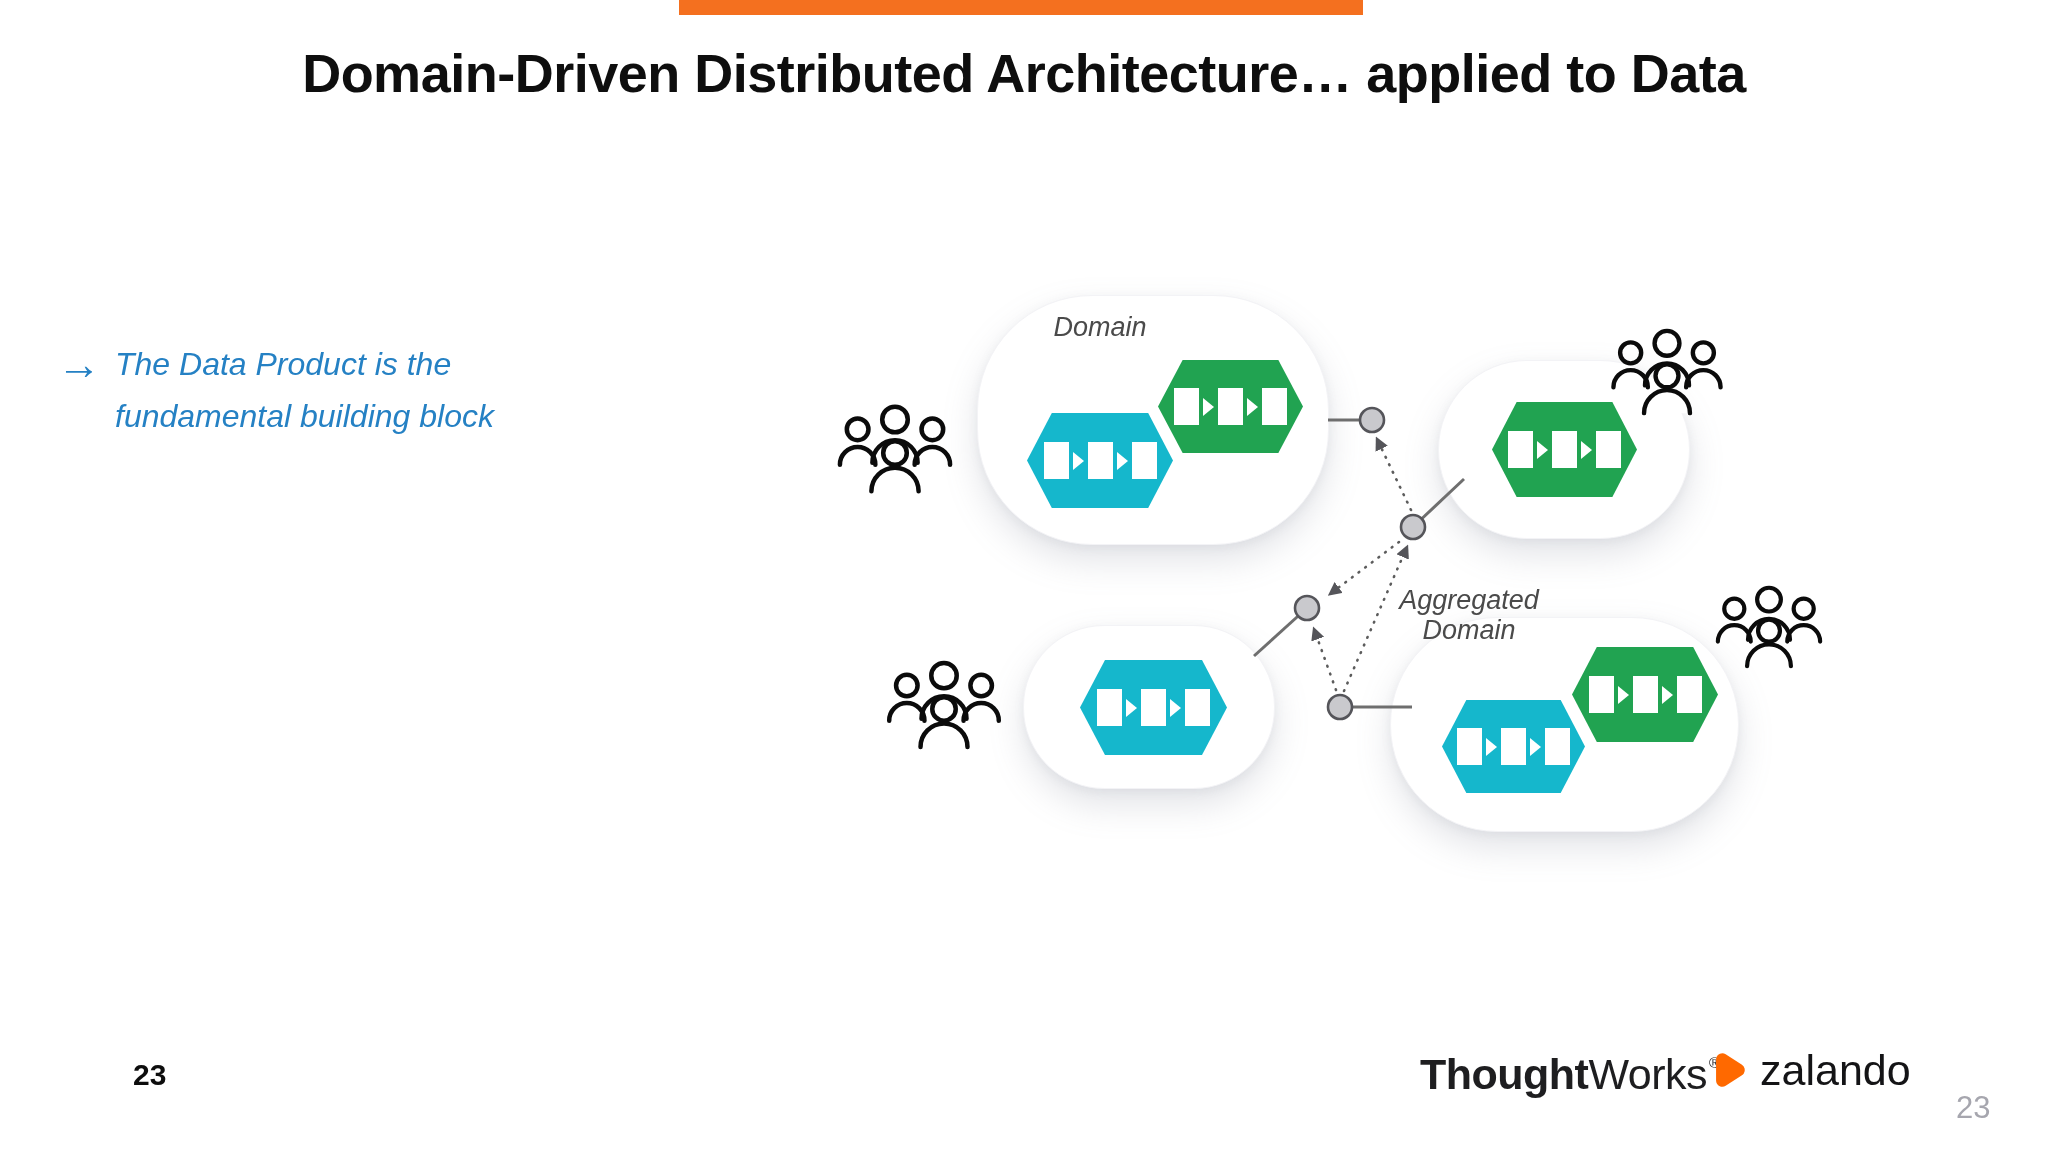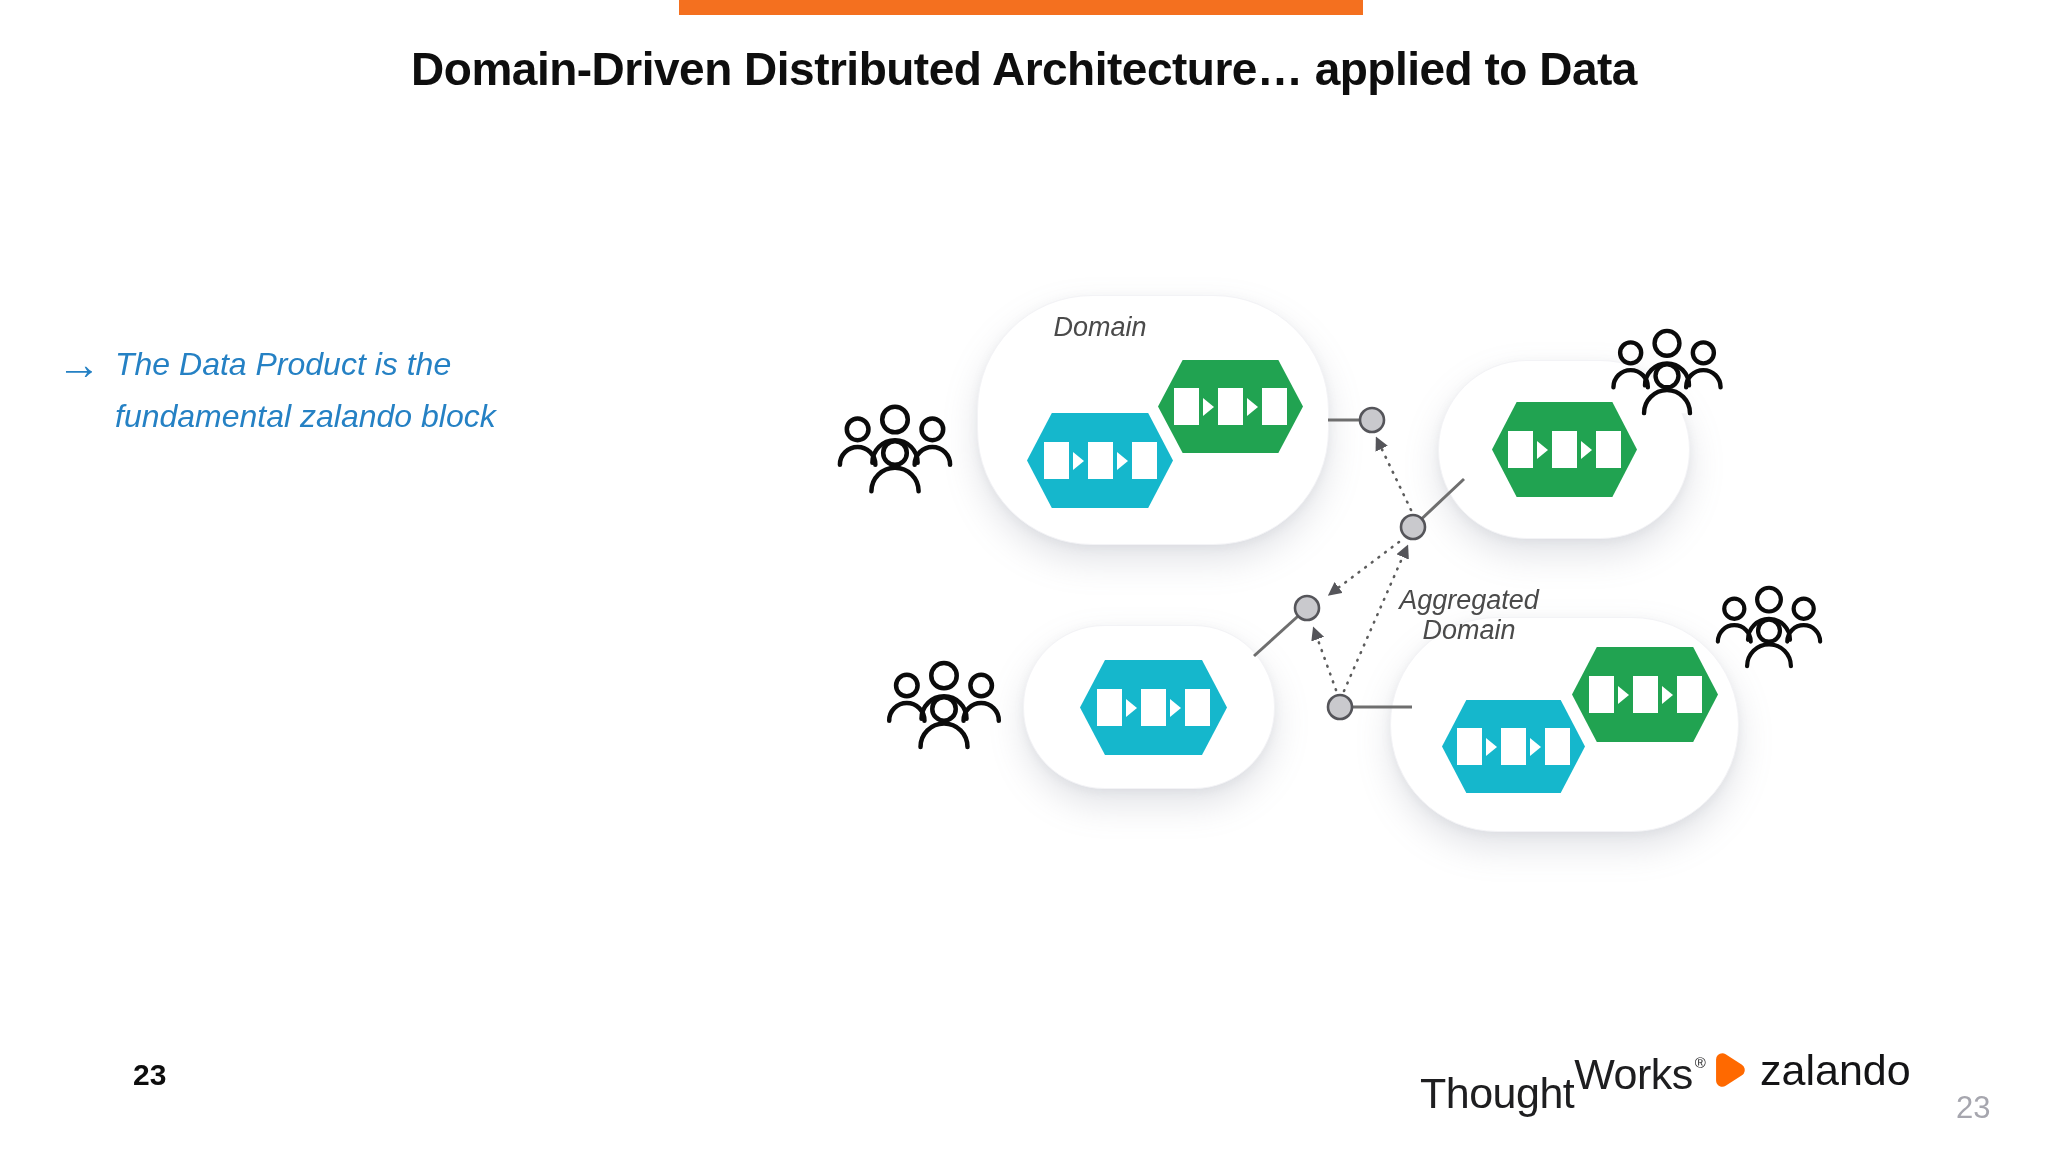--- a/index.html
+++ b/index.html
@@ -11,21 +11,21 @@
   }
   .abs{position:absolute;}
 
   
   .accent-bar{
     left:679px;top:0;width:684px;height:15px;
     background:var(--accent-orange,#F4701F);
   }
   .title{
     left:0;top:42px;width:2048px;margin:0;
-    text-align:center;font-size:46px;font-weight:700;letter-spacing:-0.5px;
+    text-align:center;font-size:54px;font-weight:700;letter-spacing:-0.5px;
     color:#0e0e0e;
   }
 
   
   .key-point{
     left:57px;top:338px;display:flex;align-items:flex-start;
     color:var(--key-point-blue,#2581C4);
   }
   .key-point .arrow{
     font-size:44px;line-height:52px;margin-right:14px;font-style:normal;
@@ -69,21 +69,21 @@
   .team-fill{stroke:#0b0b0b;stroke-width:4.6;stroke-linecap:round;fill:#ffffff;}
 
   
   .page-number{
     left:133px;top:1058px;font-size:30px;font-weight:700;color:#0d0d0d;
   }
   .tw-logo{
     left:1420px;top:1050px;font-size:43px;color:#1e1e20;letter-spacing:-0.5px;
     display:flex;align-items:flex-start;
   }
-  .tw-logo .bold{font-weight:400;margin-top:19px;}
+  .tw-logo .bold{font-weight:700;}
   .tw-logo .reg{font-size:15px;margin-top:4px;margin-left:2px;}
   .zalando-logo{
     left:1706px;top:1046px;display:flex;align-items:flex-start;
   }
   .zalando-logo .z-mark{display:block;}
   .zalando-logo .z-mark polygon{
     fill:var(--zalando-orange,#FF6900);stroke:var(--zalando-orange,#FF6900);
     stroke-width:13;stroke-linejoin:round;
   }
   .zalando-logo .z-text{
@@ -116,21 +116,21 @@
 
 <div class="slide" style="position:absolute;inset:0;">
 
   <div class="abs accent-bar"></div>
   <h1 class="abs title">Domain-Driven Distributed Architecture… applied to Data</h1>
 
   <div class="abs key-point">
     <span class="arrow">→</span>
     <span class="lines">
       <span>The Data Product is the</span><br>
-      <span>fundamental zalando block</span>
+      <span>fundamental building block</span>
     </span>
   </div>
 
   <div class="abs" style="left:0;top:0;width:2048px;height:1152px;">
 
     <div class="abs blob" style="left:977px;top:295px;width:350px;height:248px;border-radius:115px;"></div>
 
     <div class="abs blob" style="left:1438px;top:360px;width:250px;height:177px;border-radius:89px;"></div>
 
     <div class="abs blob" style="left:1023px;top:625px;width:250px;height:162px;border-radius:81px;"></div>

